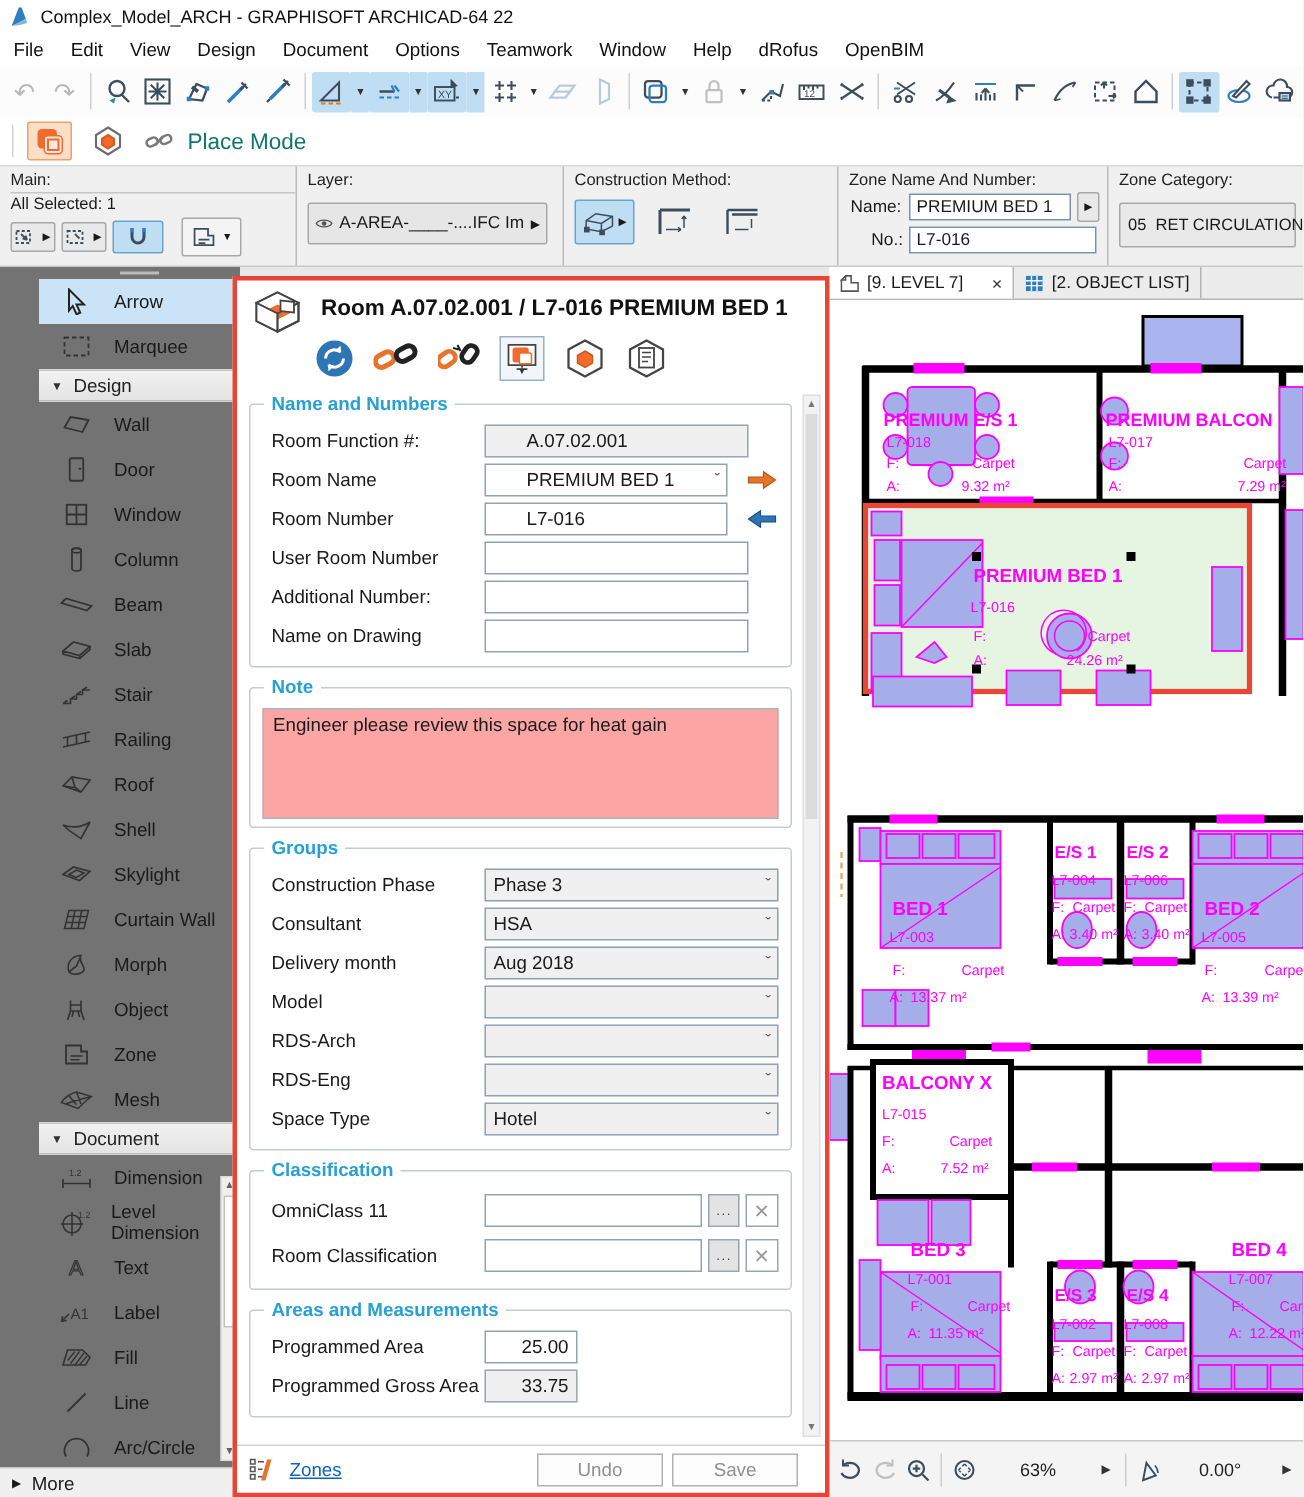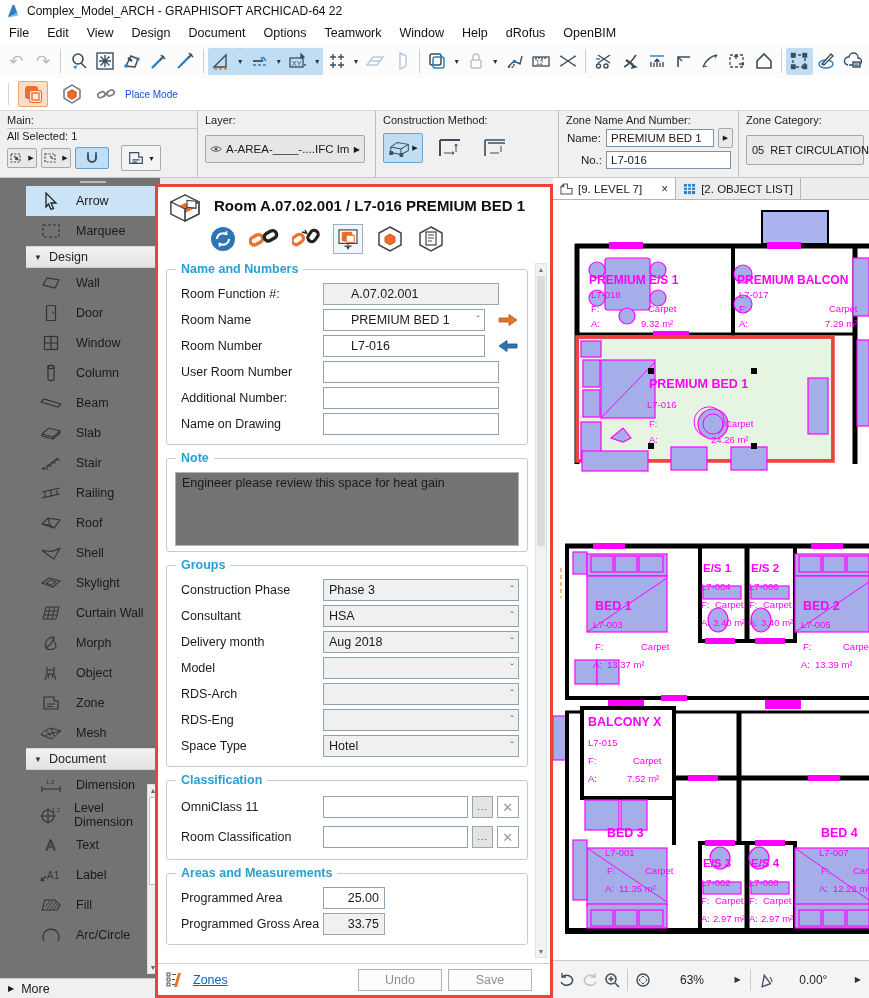--- a/index.html
+++ b/index.html
@@ -20,21 +20,21 @@
   .tbtn.hl { background:#bfdef4; }
   .tsep { width:1px; height:24px; background:#cfcfcf; margin:0 4px; }
   .tbtn svg { display:block; }
   .glyph { font-size:17px; color:#3d4d5c; line-height:1; }
   .glyph.dis { color:#b9b9b9; }
   .ddout { width:12px; height:27px; display:flex; align-items:center; justify-content:center; font-size:7px; color:#333; }
   .ddout.hl { background:#bfdef4; }
   
   .placebar { height:32px; background:#fff; display:flex; align-items:center; gap:9px; padding-left:8px; }
   .placebar .vsep { width:1px; height:22px; background:#d5d5d5; }
-  .pm-label { font-size:10px; color:#1d4ed8; }
+  .pm-label { font-size:15px; color:#0f766e; }
   .pbtn { width:30px; height:26px; display:flex; align-items:center; justify-content:center; border-radius:2px; }
   .pbtn.sel { background:#fbdec8; border:1px solid #efa268; }
   
   .infobox { height:68px; background:#f0f0f0; border-top:1px solid #d9d9d9; border-bottom:1px solid #c9c9c9; display:flex; font-size:11px; }
   .ib-sec { position:relative; height:100%; border-right:1px solid #bcbcbc; padding:3px 0 0 7px; }
   .ib-label { color:#222; }
   .ibtn { background:#e9e9e9; border:1px solid #a8a8a8; display:inline-flex; align-items:center; justify-content:center; border-radius:2px; }
   .ibtn.bluesel { background:#bfdef4; border-color:#6ba3cf; }
   .ib-input { background:#fff; border:1px solid #7c93a5; height:18px; font-size:11.5px; padding:1px 4px; display:flex; align-items:center; }
   .ib-row { display:flex; align-items:center; margin-top:3px; gap:4px; }
@@ -78,21 +78,21 @@
   .flabel { width:142px; font-size:12.5px; color:#1a1a1a; flex:none; }
   .ffield { height:22px; border:1px solid #8fa3b3; background:#fff; font-size:12.5px; display:flex; align-items:center; padding:0 5px; position:relative; }
   .ffield.ro { background:#f0f0f0; border-color:#9aa7b2; }
   .ffield.dd::after { content:"ˇ"; position:absolute; right:4px; top:4px; font-size:11px; color:#555; }
   .ffield.gray { background:#f0f0f0; }
   .w176 { width:176px;padding-left:27px; } .w204 { width:204px; } .w155 { width:155px; }
   .w62 { width:62px; justify-content:flex-end; }
   .sq-btn { width:23px; height:22px; border:1px solid #9aa7b2; margin-left:4px; display:flex; align-items:center; justify-content:center; font-size:9px; color:#444; background:#e3e3e3; letter-spacing:1px; }
   .sq-btn.x { background:#fff; color:#999; font-size:13px; }
   .arrow-slot { margin-left:12px; display:flex; align-items:center; }
-  .note-area { width:344px; height:74px; background:#737373; border:1px solid #a9b4be; font-size:12.5px; padding:3px 6px; }
+  .note-area { width:344px; height:74px; background:#fca5a5; border:1px solid #a9b4be; font-size:12.5px; padding:3px 6px; }
   .dlg-scroll { position:absolute; top:76px; right:3px; width:12px; bottom:37px; background:#f2f2f2; border:1px solid #e0e0e0; }
   .dlg-scroll .arr { height:11px; display:flex; align-items:center; justify-content:center; font-size:7px; color:#777; }
   .dlg-scroll .thumb { position:absolute; top:12px; left:1px; right:1px; height:270px; background:#dcdcdc; }
   .dlg-scroll .arr.dn { position:absolute; bottom:0; width:100%; }
   .dlg-footer { position:absolute; bottom:0; left:0; width:100%; height:32px; border-top:1px solid #d0d0d0; display:flex; align-items:center; padding:0 8px; gap:6px; background:#fff; }
   .zones-link { color:#0a62c5; text-decoration:underline; font-size:12.5px; margin-left:4px; }
   .dlg-btn { width:84px; height:22px; border:1px solid #b2b2b2; background:#fdfdfd; color:#8f8f8f; font-size:12.5px; display:flex; align-items:center; justify-content:center; }
   .dlg-footer .spacer { flex:1; }
   .pre { white-space:pre; }
 </style>
@@ -623,20 +623,28 @@
         <span>Label</span>
       </div>
     <div class="tb-item">
         <span class="ticon">
           <svg width="20" height="14" viewBox="0 0 20 14">
             <path d="M1,12 L4,2 H14 L19,7 L16,12 Z" fill="none" stroke="#333" stroke-width="1.1"></path>
             <path d="M4,9 l5,-6 M6,11 l6,-8 M9,12 l6,-8 M12,12 l5,-6" stroke="#333" stroke-width="0.9"></path>
           </svg>
         </span>
         <span>Fill</span>
+      </div>
+    <div class="tb-item">
+        <span class="ticon">
+          <svg width="16" height="16" viewBox="0 0 16 16">
+            <path d="M2,14 L14,2" stroke="#333" stroke-width="1.3"></path>
+          </svg>
+        </span>
+        <span>Line</span>
       </div>
     <div class="tb-item">
         <span class="ticon">
           <svg width="18" height="16" viewBox="0 0 18 16">
             <path d="M2,14 A8,8 0 1 1 16,14" fill="none" stroke="#333" stroke-width="1.2"></path>
           </svg>
         </span>
         <span>Arc/Circle</span>
       </div>
     <div class="tb-scroll">

